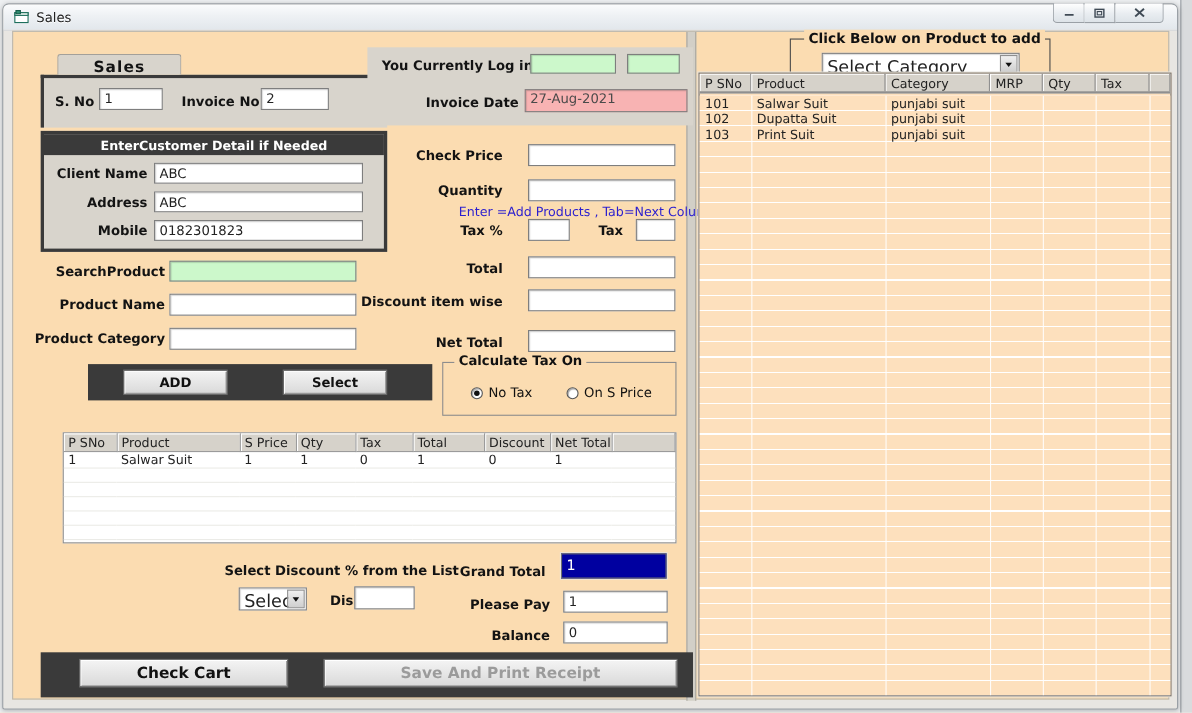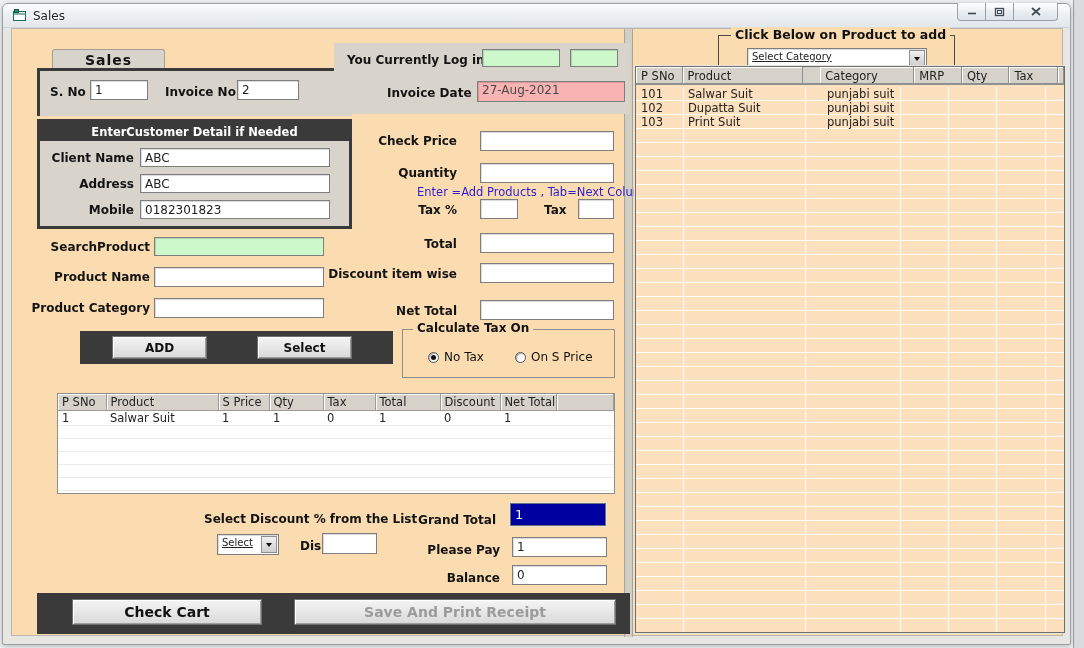--- a/index.html
+++ b/index.html
@@ -52,22 +52,22 @@
     padding:0 4px; font-weight:bold; font-size:12px; color:#111; white-space:nowrap; }
 
   .radio { position:absolute; display:flex; align-items:center; gap:5px; font-size:12px; color:#111; }
   .rdot { width:11px; height:11px; border-radius:50%; background:#fff;
     border:1px solid #555; box-shadow:inset 1px 1px 1px rgba(0,0,0,.35); }
   .rdot.sel::after { content:""; display:block; width:5px; height:5px; margin:2px;
     border-radius:50%; background:#111; }
 
   .combo { position:absolute; background:#fff; border:1px solid #7e7e7e;
     box-shadow:inset 1px 1px 1px rgba(0,0,0,.15); }
-  .combo .cval { font-size:10px; color:#222; padding:2px 4px; white-space:nowrap;
-    overflow:hidden; display:block;text-decoration:underline; }
+  .combo .cval { font-size:16px; color:#222; padding:2px 4px; white-space:nowrap;
+    overflow:hidden; display:block; }
   .combo .carrow { position:absolute; right:1px; top:1px; bottom:1px; width:16px;
     background:linear-gradient(#f0f0f0,#cfcfcf); border:1px solid #8f8f8f;
     display:flex; align-items:center; justify-content:center; }
   .tri { width:0; height:0; border:3.5px solid transparent; border-top:4.5px solid #111; margin-top:4px; }
 
   
   .cart { position:absolute; left:45px; top:364px; width:558px; height:101px;
     background:#fff; border:1px solid #8e8e8e; }
   .cart table { border-collapse:collapse; table-layout:fixed; width:100%; }
   .cart th { background:#d6d2ca; border-right:1px solid #9b9b9b; border-bottom:1px solid #9b9b9b;
@@ -82,21 +82,21 @@
     border:1px solid #6f6f6f; box-shadow:0 0 0 1px #e6e3dd; background:#fde0bd; }
   .phead { display:flex; height:18px; background:#d6d2ca; border-bottom:2px solid #8f8f8f; }
   .phead .hc { border-right:1px solid #909090; box-shadow:inset 1px 1px 0 #fff;
     font-size:11.5px; color:#222; padding:2px 0 0 5px; white-space:nowrap; overflow:hidden; }
   .pbody { position:absolute; left:0; right:0; top:20px; bottom:0;
     background:repeating-linear-gradient(to bottom,#fde0bd 0px,#fde0bd 13px,#ffffff 13px,#ffffff 14px); }
   .vline { position:absolute; top:0; bottom:0; width:1px; background:rgba(255,255,255,.9); }
   .rrow { display:flex; height:14px; align-items:center; }
   .rrow .rc { font-size:11.5px; color:#222; padding-left:5px; white-space:nowrap; overflow:hidden; }
 
-  .w0{width:47px;} .w1{width:122px;} .w2{width:95px;margin-left:17px;} .w3{width:48px;} .w4{width:48px;} .w5{width:49px;}
+  .w0{width:47px;} .w1{width:122px;} .w2{width:95px;} .w3{width:48px;} .w4{width:48px;} .w5{width:49px;}
 
   .hint { position:absolute; font-size:11.5px; color:#2b1ecf; white-space:nowrap; }
 
   .edgebar { position:absolute; left:612px; top:0; width:9px; height:608px;
     background:#d2cfc7; border-left:1px solid #a8a59d; border-right:1px solid #a8a59d; }
 
   .grand { position:absolute; background:#0000a0; border:1px solid #6f6f6f;
     box-shadow:0 0 0 1px #e8e5df; color:#fff; font-size:13px; padding:3px 4px; }
 </style>
 </head>

